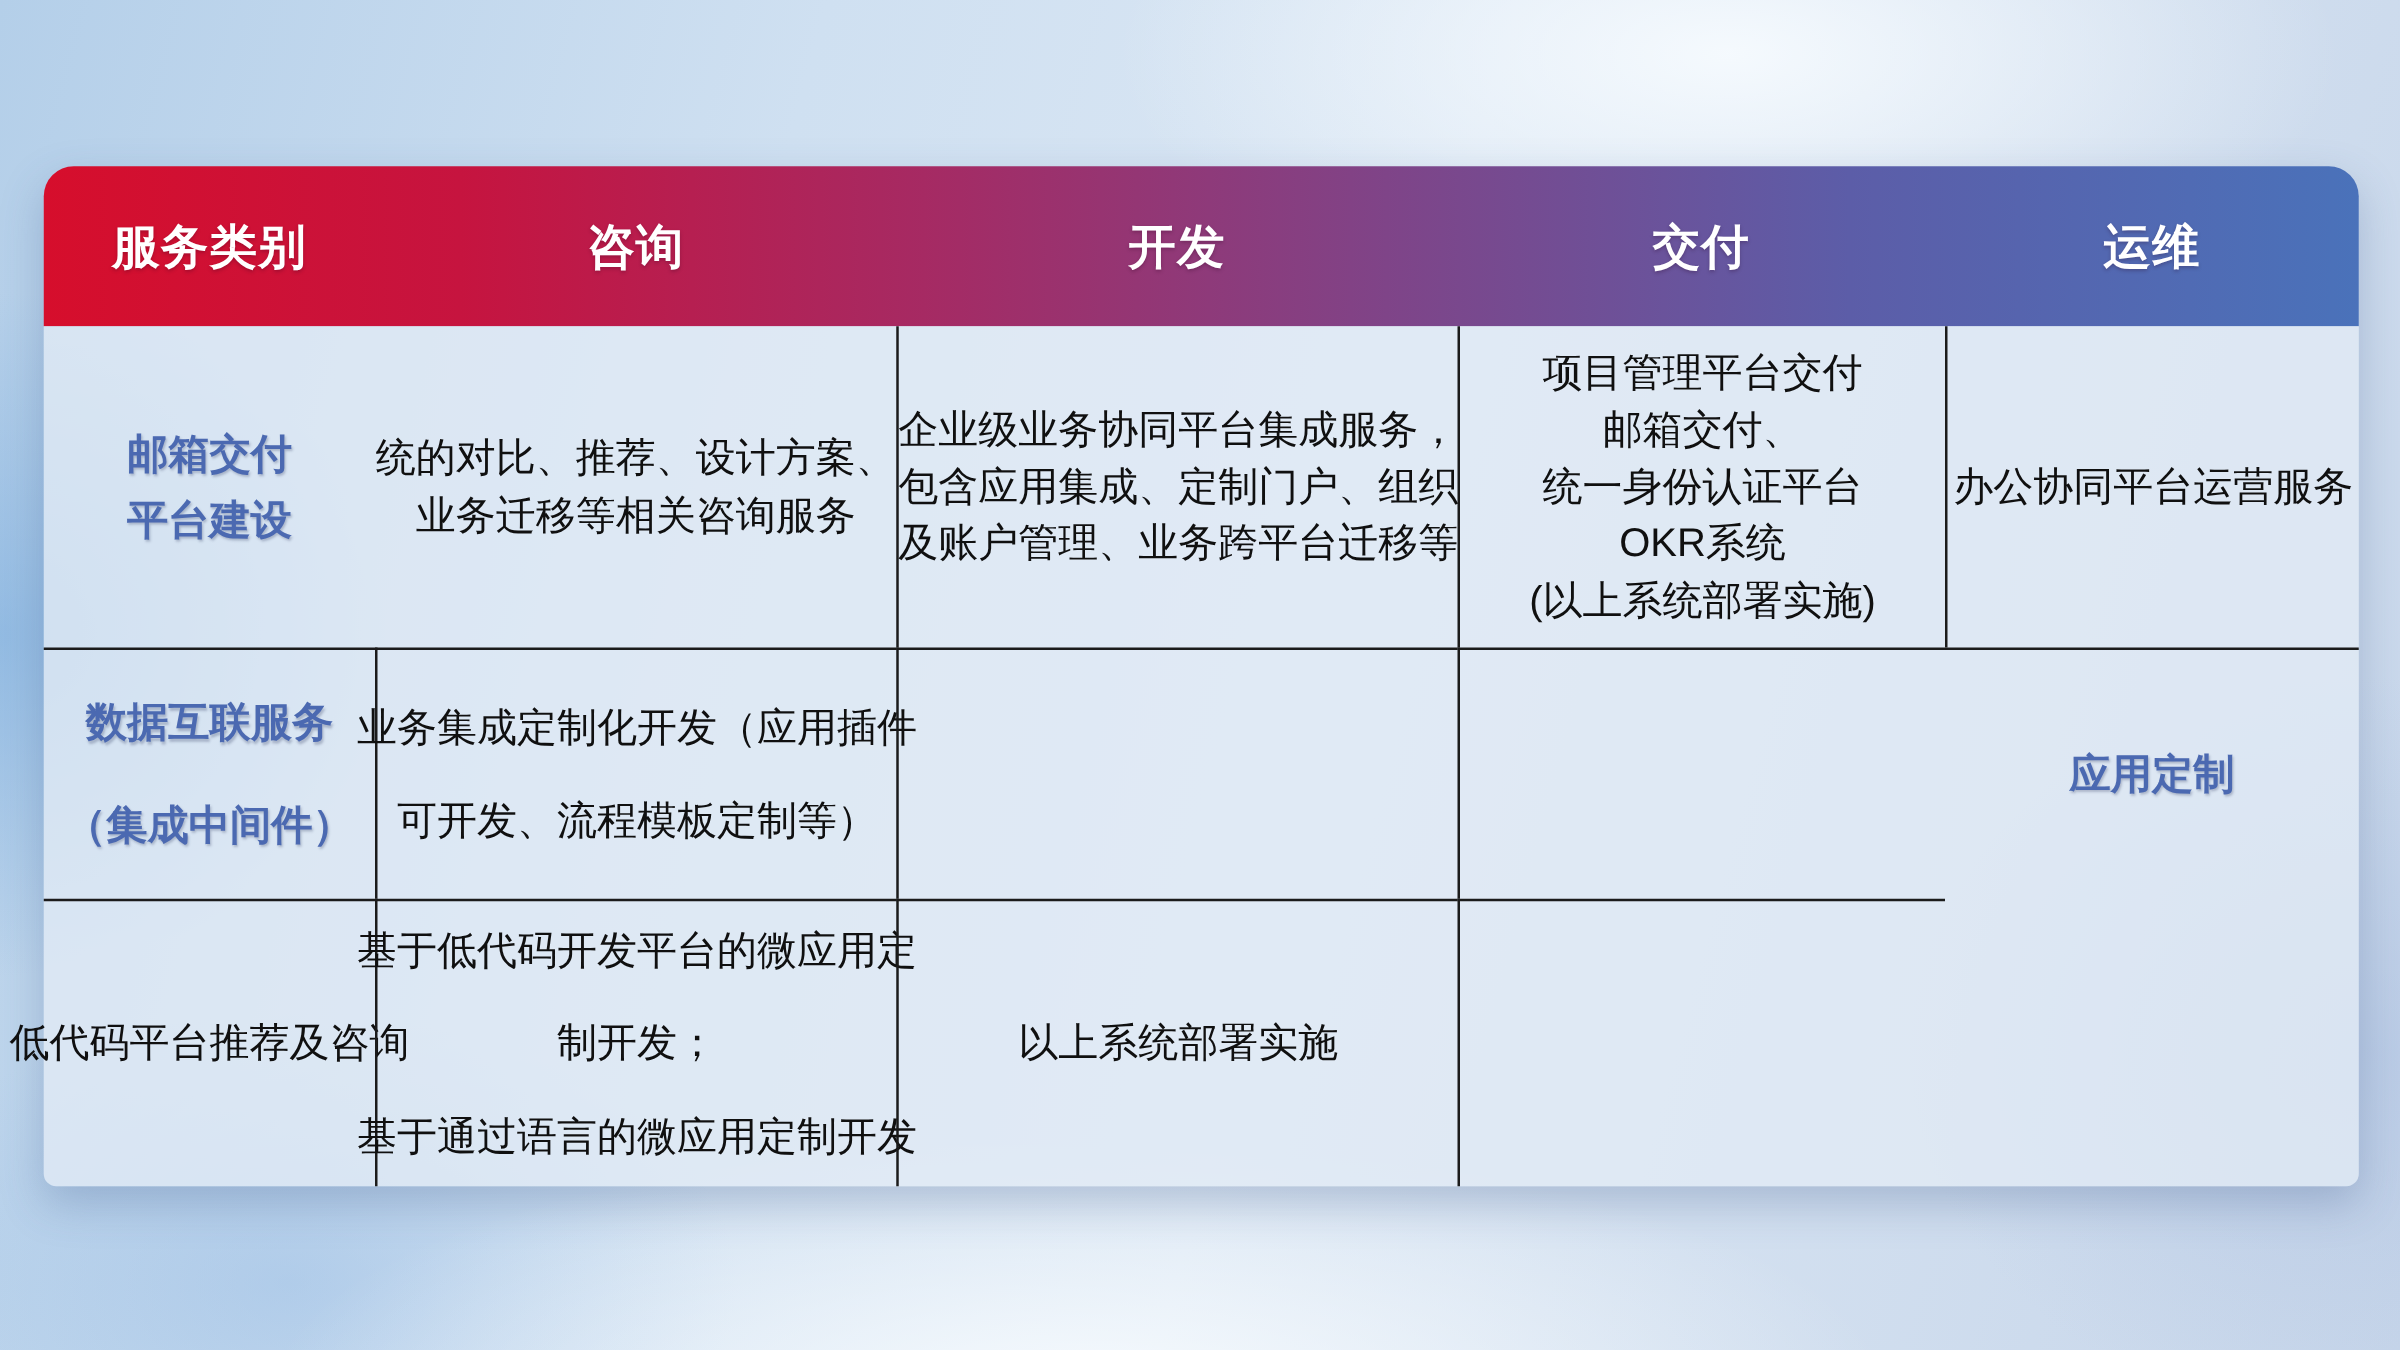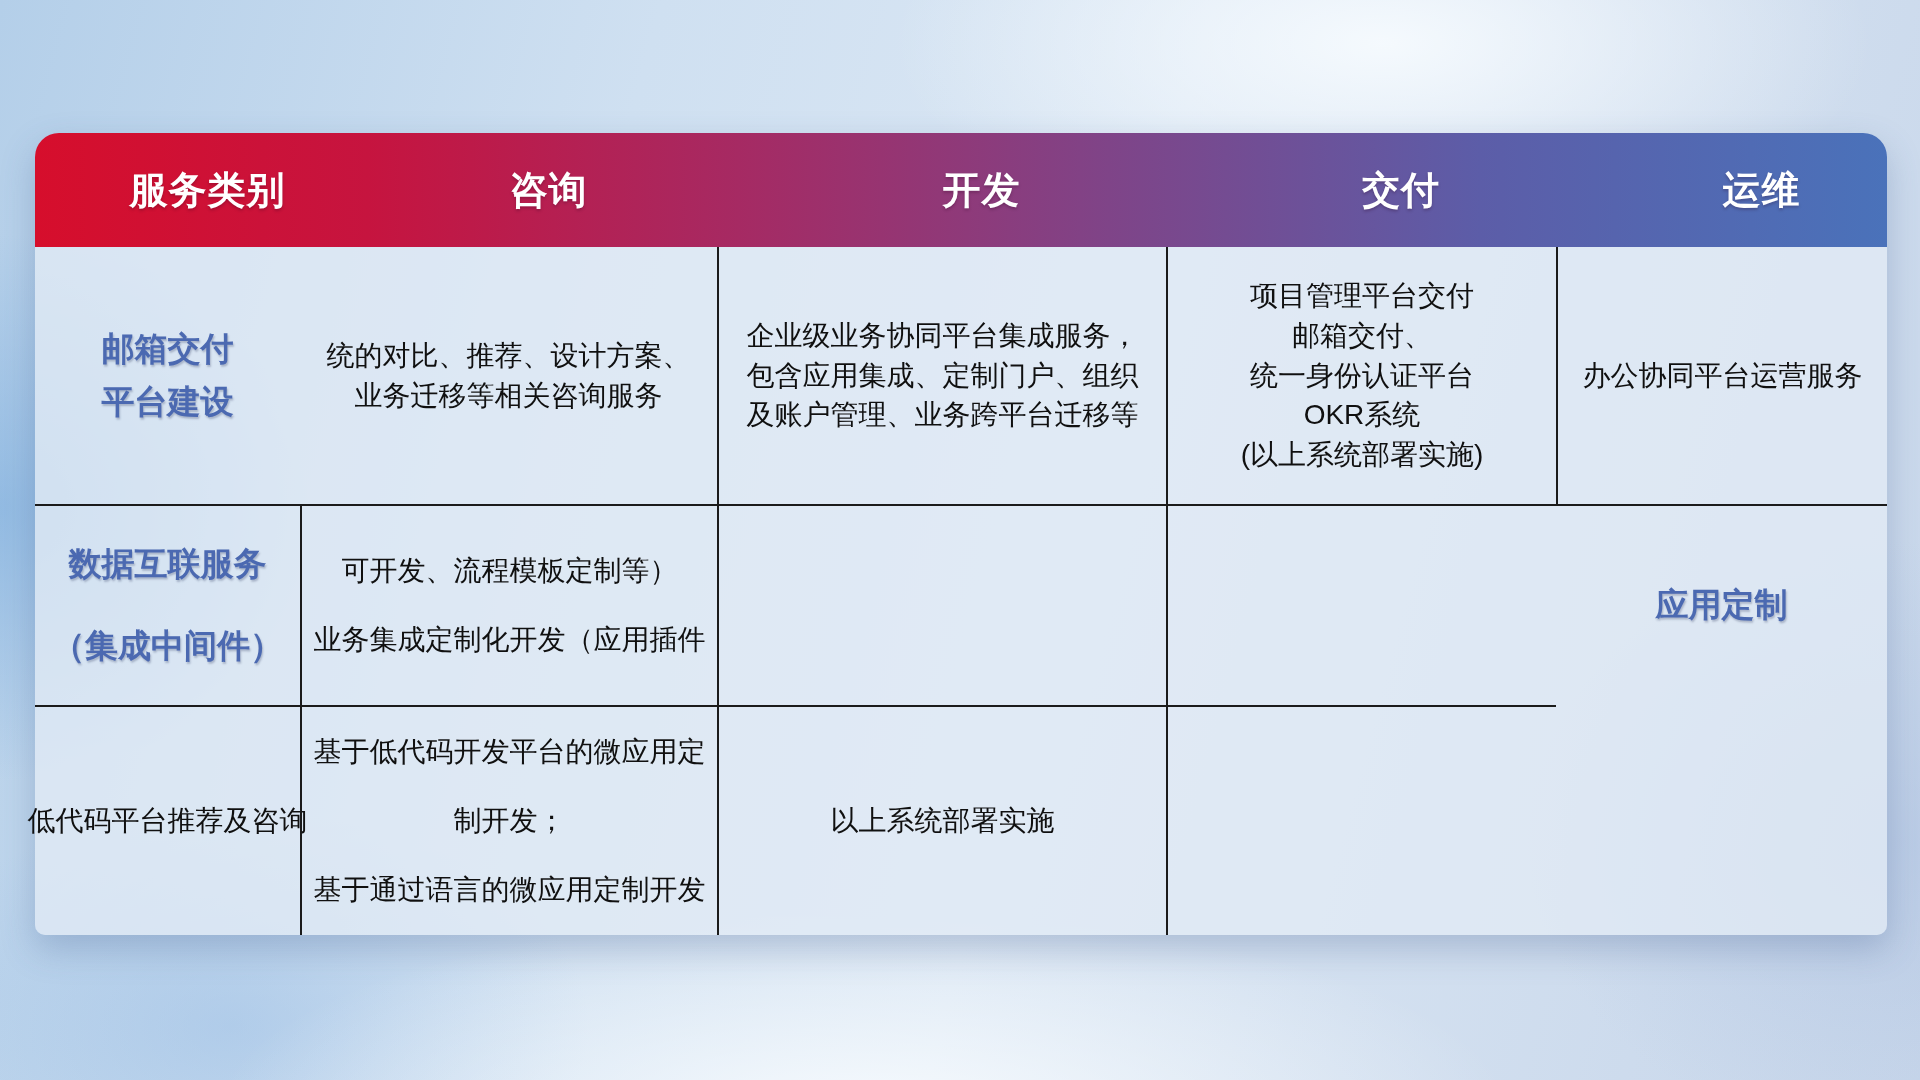--- a/index.html
+++ b/index.html
@@ -17,39 +17,38 @@
       radial-gradient(ellipse 500px 300px at 12% 95%, rgba(140,180,225,0.4),  rgba(140,180,225,0) 72%),
       linear-gradient(105deg,#b4cfe9 0%,#cfe0f1 30%,#dbe7f4 55%,#c7d6ea 100%);
   }
   .card{
     position:absolute;left:35px;top:133px;width:1852px;
     border-radius:24px 24px 10px 10px;
     box-shadow:0 14px 34px rgba(60,90,140,0.28);
   }
   .thead{
     display:grid;grid-template-columns:265px 417px 449px 390px 331px;
-    height:114px;align-items:center;
+    height:128px;align-items:center;
     border-radius:24px 24px 0 0;
     background:linear-gradient(90deg,#d60e2c 0%,#c6143f 18%,#a62a63 38%,#7f4488 58%,#5c5da8 78%,#4a72ba 100%);
-    padding-left:40px;
   }
   .th{
     text-align:center;color:#ffffff;font-size:38px;font-weight:bold;
     letter-spacing:1px;text-shadow:0 2px 3px rgba(40,0,30,0.25);
   }
   .tbody{
     display:grid;
     grid-template-columns:265px 417px 449px 390px 331px;
     grid-template-rows:257px 201px 230px;
     background:rgba(226,234,245,0.78);
     border-radius:0 0 10px 10px;
   }
   .td{
     display:flex;flex-direction:column;justify-content:center;align-items:center;
-    text-align:center;font-size:28px;color:#101010;line-height:1.42;
+    text-align:center;font-size:32px;color:#101010;line-height:1.42;
     padding:8px 12px;box-sizing:border-box;
   }
   .td .line{white-space:nowrap;}
   .td.cat{
     color:#4b69b1;font-weight:bold;font-size:33px;line-height:1.6;
     text-shadow:1px 2px 2px rgba(40,50,90,0.28);
     padding:8px 4px;
   }
   .bl{border-left:2px solid #1b1b1b;}
   .bt{border-top:2px solid #1b1b1b;gap:29px;}
@@ -92,22 +91,22 @@
       </div>
       <div class="td bl">
         <div class="line">办公协同平台运营服务</div>
       </div>
 
       <div class="td cat bt">
         <div class="line">数据互联服务</div>
         <div class="line">（集成中间件）</div>
       </div>
       <div class="td bl bt">
+        <div class="line">业务集成定制化开发（应用插件</div>
         <div class="line">可开发、流程模板定制等）</div>
-        <div class="line">业务集成定制化开发（应用插件</div>
       </div>
       <div class="td bl bt"></div>
       <div class="td bl bt"></div>
 
       <div class="td cat bt">
         <div class="line">应用定制</div>
       </div>
       <div class="td bt">
         <div class="line">低代码平台推荐及咨询</div>
       </div>

